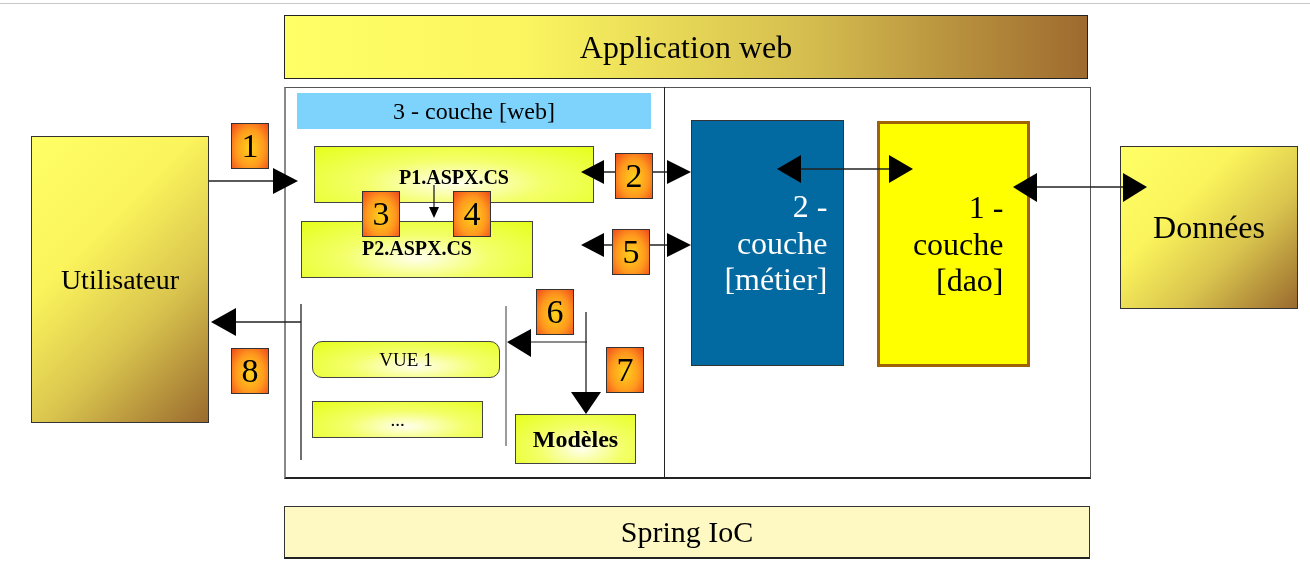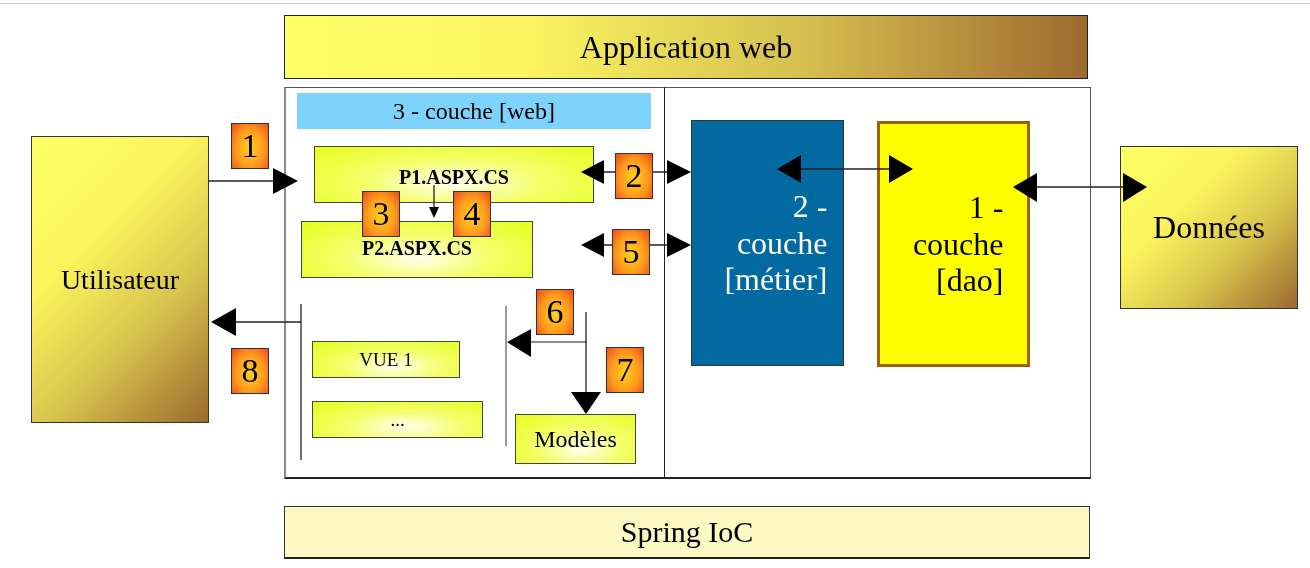--- a/index.html
+++ b/index.html
@@ -52,28 +52,28 @@
   <span>Données</span>
 </div>
 
 <div class="box page" style="left:314px;top:146px;width:280px;height:57px;">
   <span style="margin-top:6px;">P1.ASPX.CS</span>
 </div>
 <div class="box page" style="left:301px;top:221px;width:232px;height:57px;">
   <span style="margin-top:-2px;">P2.ASPX.CS</span>
 </div>
 
-<div class="box view" style="left:312px;top:341px;width:148px;height:37px;">
+<div class="box view" style="left:312px;top:341px;width:188px;height:37px;border-radius:10px;">
   <span>VUE 1</span>
 </div>
 <div class="box view" style="left:312px;top:401px;width:171px;height:37px;">
   <span>...</span>
 </div>
 
-<div class="box view" style="left:515px;top:414px;width:121px;height:50px;font-size:24px;">
+<div class="box view" style="left:515px;top:414px;width:121px;height:50px;font-size:24px;font-weight:bold;">
   <span>Modèles</span>
 </div>
 
 <div class="box metier">
   <span style="width:120px;">2 - couche [métier]</span>
 </div>
 <div class="box dao">
   <span style="width:100px;">1 - couche [dao]</span>
 </div>
 

